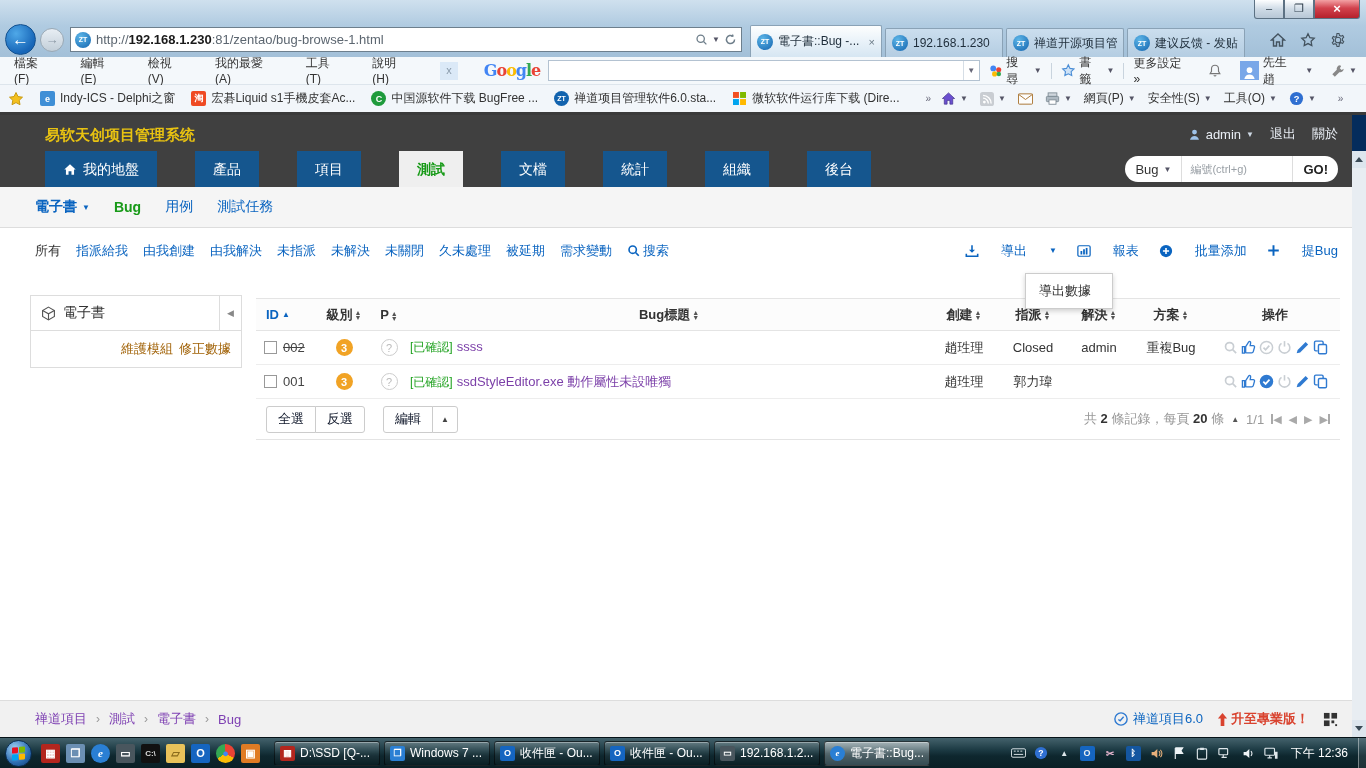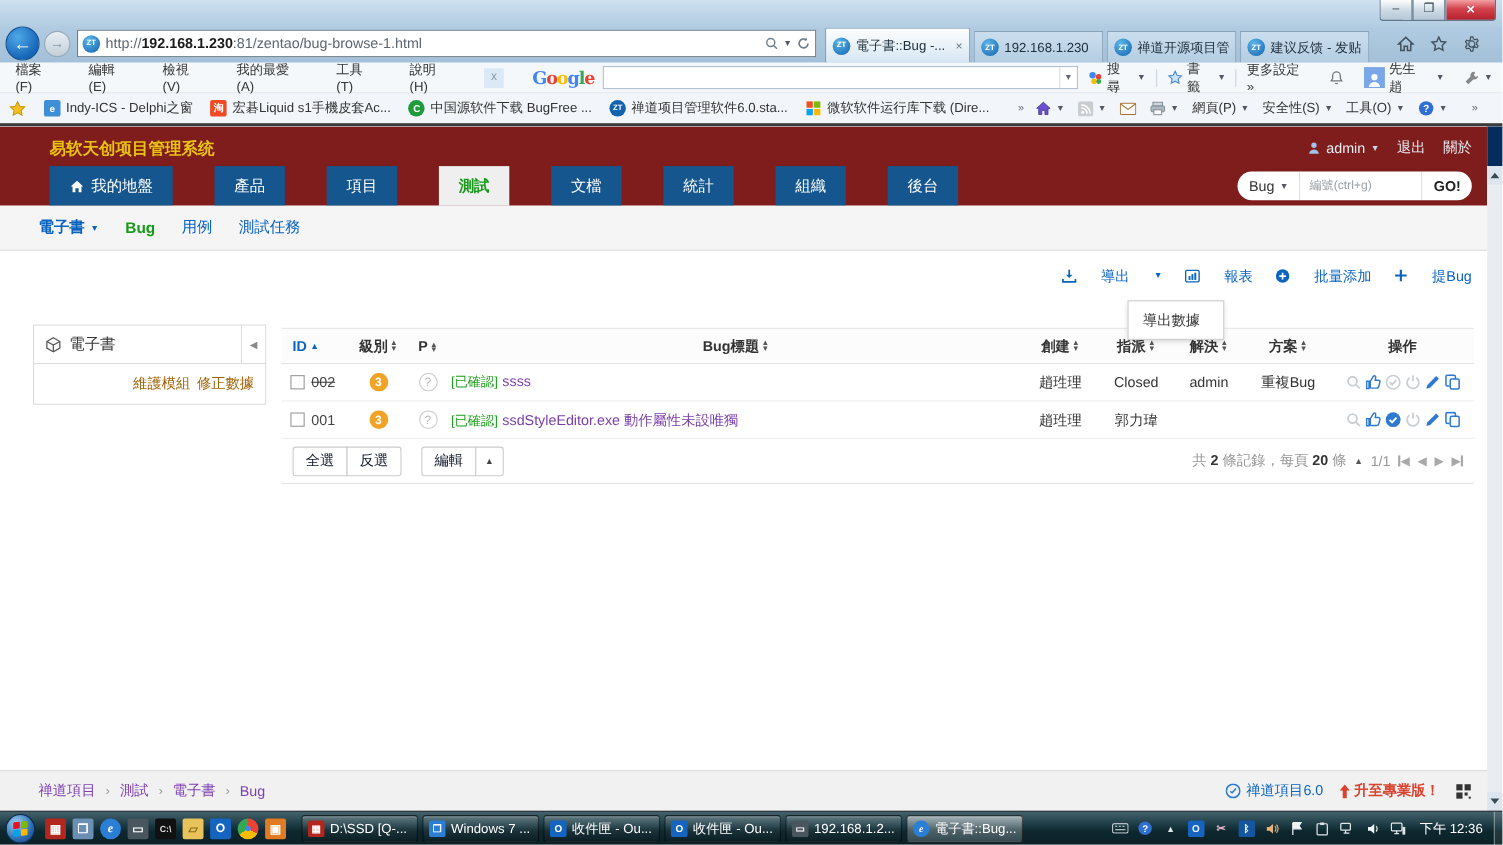--- a/index.html
+++ b/index.html
@@ -54,21 +54,21 @@
 
   .favbar { left:0; top:85px; width:1366px; height:27px; background:#f2f6fa; display:flex; align-items:center; font-size:12px; color:#333; }
   .fb-item { display:flex; align-items:center; gap:5px; margin-right:16px; white-space:nowrap; }
   .fb-ico { width:15px; height:15px; border-radius:2px; display:flex; align-items:center; justify-content:center; font-size:9px; font-weight:bold; color:#fff; flex:0 0 auto; }
   .chevrons { color:#667; font-size:10px; margin:0 10px; }
   .cmd-item { display:flex; align-items:center; gap:4px; margin-right:12px; color:#333; }
   .darkline { left:0; top:112px; width:1366px; height:3px; background:#3a3a3a; }
 
   
   .page { left:0; top:115px; width:1352px; height:622px; background:#fff; overflow:hidden; }
-  .zt-header { position:absolute; left:0; top:0; width:1352px; height:72px; background:#7f1d1d; }
+  .zt-header { position:absolute; left:0; top:0; width:1352px; height:72px; background:#404040; }
   .zt-brand { position:absolute; left:45px; top:11px; color:#e8c211; font-size:15px; font-weight:bold; }
   .zt-userlinks { position:absolute; right:14px; top:10px; display:flex; align-items:center; gap:16px; color:#e9eef5; font-size:13px; }
   .zt-nav { position:absolute; left:45px; bottom:0; display:flex;gap:36px; }
   .zt-tab { height:36px; line-height:36px; padding:0 18px; background:#15568e; color:#fff; font-size:14px; margin-right:2px;
     display:flex; align-items:center; gap:6px; }
   .zt-tab.active { background:#efefef; color:#189a18; font-weight:bold; }
   .zt-search { position:absolute; right:14px; bottom:5px; height:26px; background:#fff; border-radius:14px; display:flex; align-items:center; overflow:hidden; }
   .zt-scope { padding:0 10px; font-size:13px; color:#333; display:flex; align-items:center; gap:5px; border-right:1px solid #ddd; height:100%; }
   .zt-search input { width:110px; border:none; outline:none; font-size:11px; padding:0 8px; color:#333; }
   .zt-search input::placeholder { color:#9aa0a6; }
@@ -423,20 +423,39 @@
     <span class="product">
         <span>電子書</span>
         <span class="caret" style="color:#0a64c0">▼</span>
       </span>
     <span class="cur">Bug</span>
     <a>用例</a>
     <a>測試任務</a>
   </div>
 
   <div class="zt-toolbar">
+    <div class="flt">
+      <span class="on">所有</span>
+      <a>指派給我</a>
+      <a>由我創建</a>
+      <a>由我解決</a>
+      <a>未指派</a>
+      <a>未解決</a>
+      <a>未關閉</a>
+      <a>久未處理</a>
+      <a>被延期</a>
+      <a>需求變動</a>
+      <a>
+          <svg width="13" height="13" viewBox="0 0 16 16">
+            <circle cx="7" cy="7" r="4.5" fill="none" stroke="#0a64c0" stroke-width="2"></circle>
+            <line x1="10.5" y1="10.5" x2="14.5" y2="14.5" stroke="#0a64c0" stroke-width="2"></line>
+          </svg>
+          <span>搜索</span>
+        </a>
+    </div>
     <div class="acts">
       <a>
           <svg width="14" height="14" viewBox="0 0 16 16">
             <path d="M8 1.5v7" stroke="#0a64c0" stroke-width="1.8"></path>
             <path d="M4.6 6.5 8 10l3.4-3.5z" fill="#0a64c0"></path>
             <path d="M1.5 11v3h13v-3" fill="none" stroke="#0a64c0" stroke-width="1.8"></path>
           </svg>
           <span>導出</span>
           <span class="caret" style="color:#0a64c0">▼</span>
         </a>

